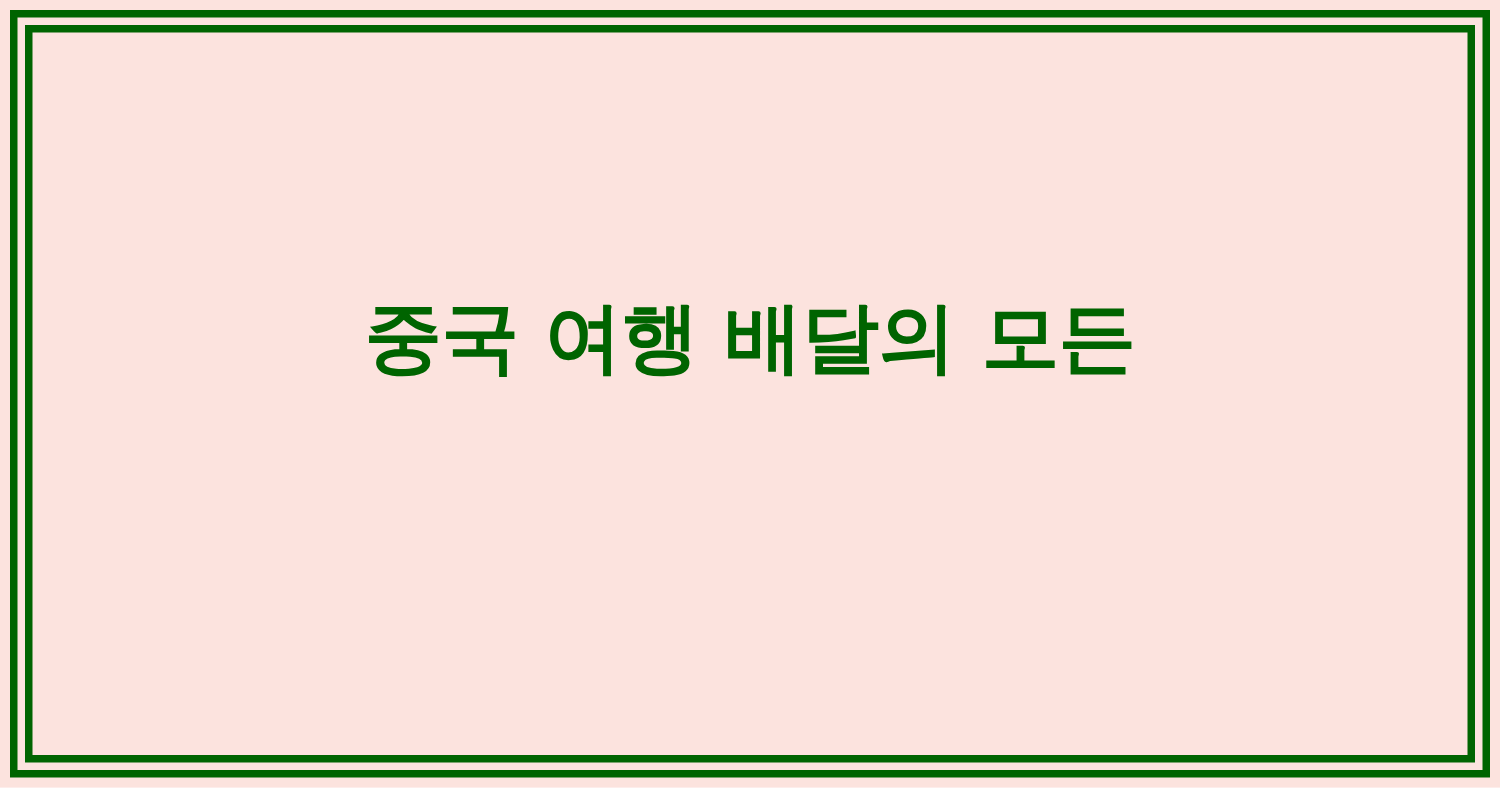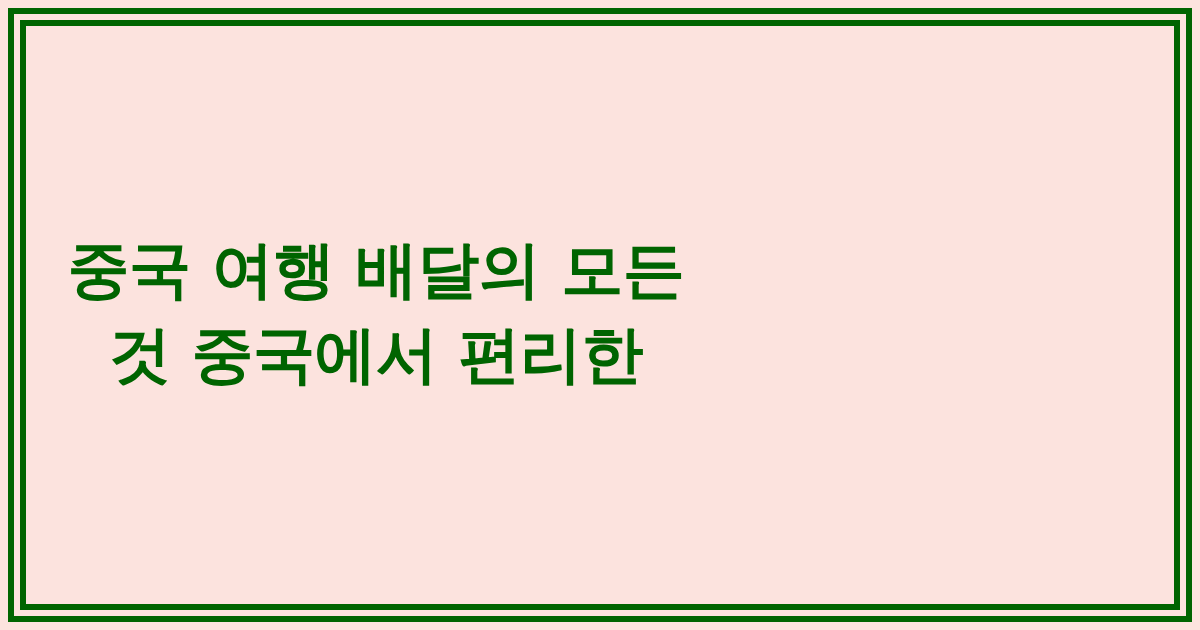--- a/index.html
+++ b/index.html
@@ -36,21 +36,21 @@
 
   
   .frame-inner {
     box-sizing: border-box;
     width: 100%;
     height: 100%;
     border: 6px solid #006400;
     background: #fce3de;
     display: flex;
     align-items: center;
-    justify-content: flex-start;
+    justify-content: center;
   }
 
   
   .headline-wrap {
     width: 700px;
     text-align: center;
     margin-top: -6px;
   }
   .headline {
     margin: 0;
@@ -67,19 +67,19 @@
 </head>
 <body>
 
 <div class="card">
   <div class="frame-outer">
     <div class="frame-inner">
 
       <div class="headline-wrap">
         <h1 class="headline">
           <span class="headline-line">중국 여행 배달의 모든</span><br>
-          <span class="headline-line">것 중국에서 편리한</span><br>
+          <br>
         </h1>
       </div>
 
     </div>
   </div>
 </div>
 
 </body></html>

